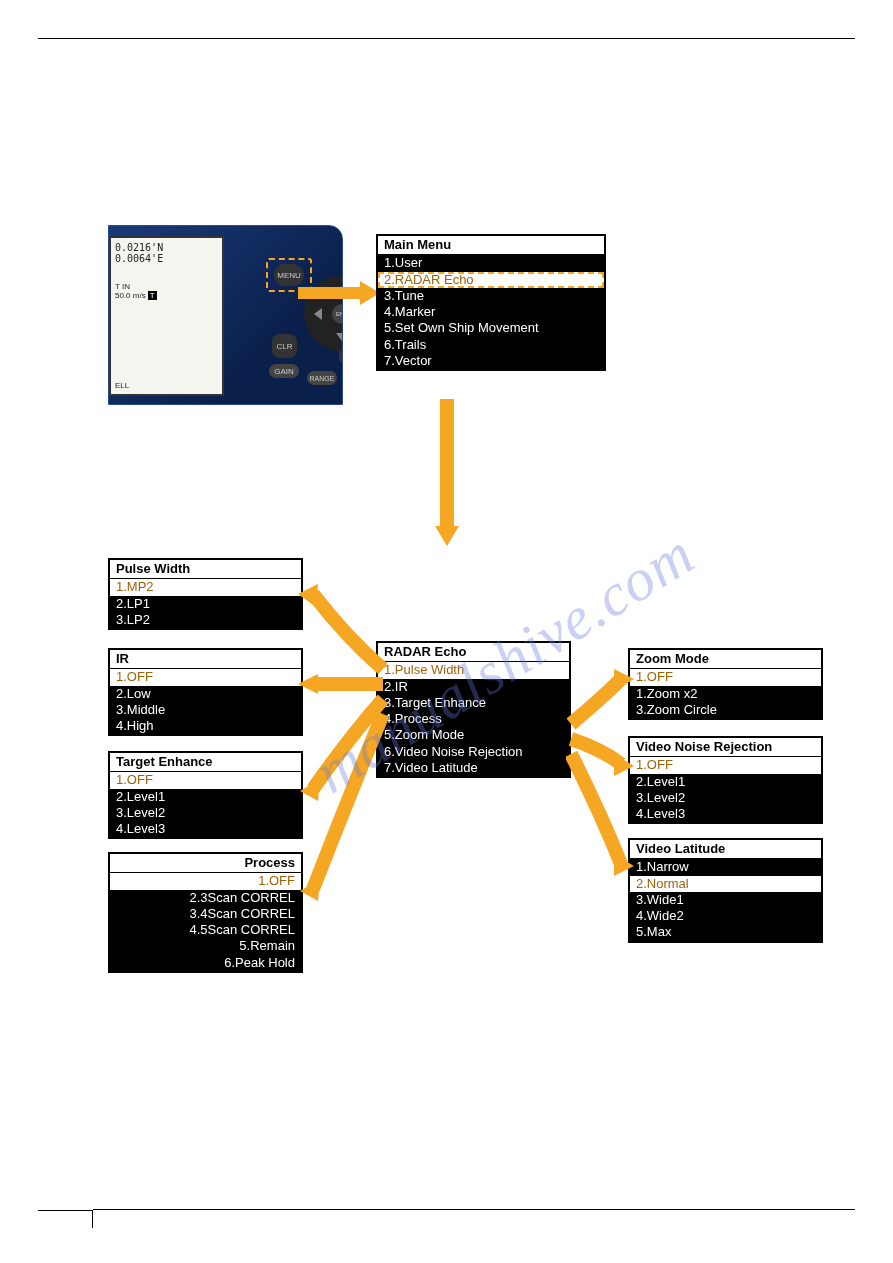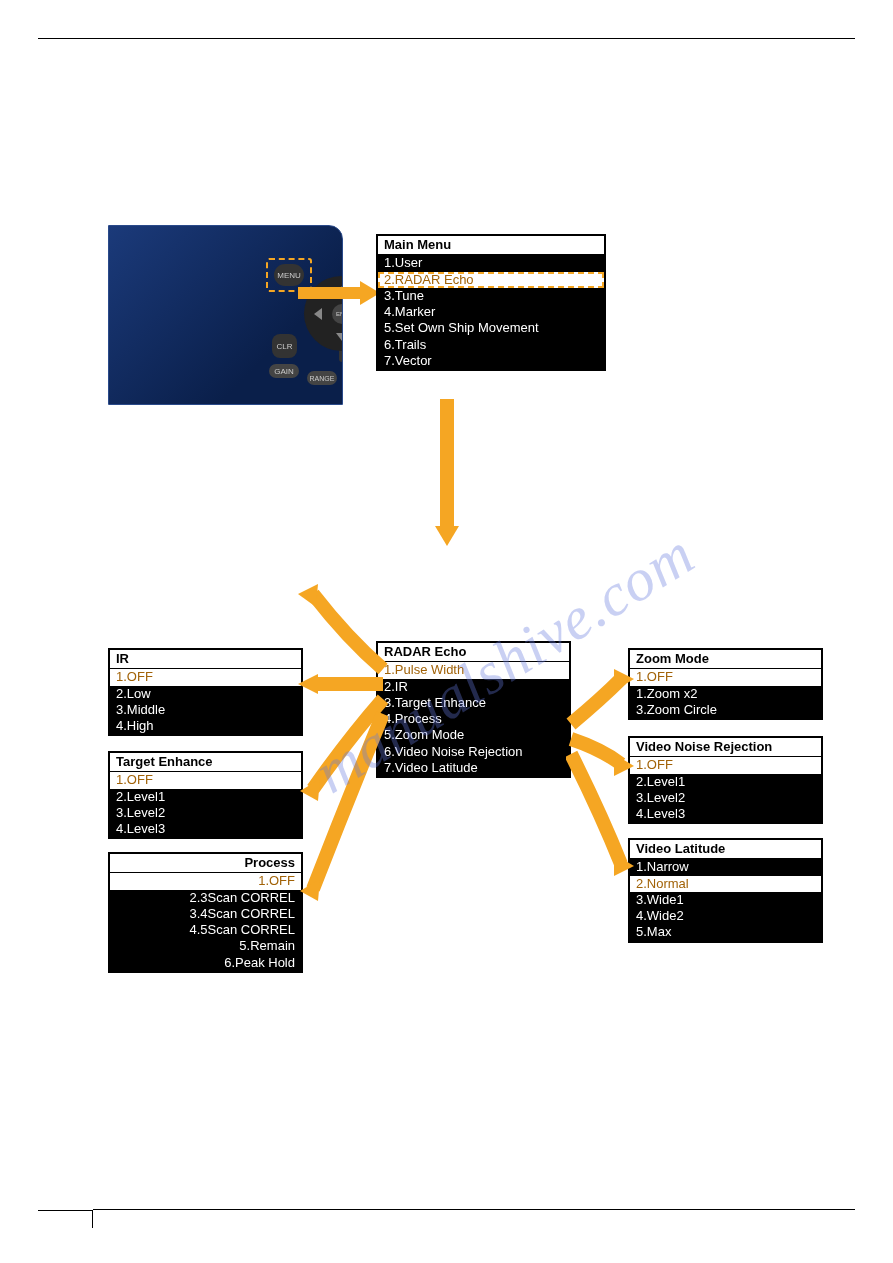--- a/index.html
+++ b/index.html
@@ -180,20 +180,32 @@
     border-top: 1px solid #000;
   }
 </style>
 </head>
 <body>
 
 <div class="page-container">
 <div class="content-area">
 
   <div class="device-panel">
+    <div class="device-screen">
+      <div class="coord">0.0216'N</div>
+      <div class="coord">0.0064'E</div>
+      <div style="margin-top:18px; display:flex; align-items:center; gap:3px;">
+        <span style="font-size:8px;">T IN</span>
+      </div>
+      <div style="display:flex; align-items:center; gap:2px;">
+        <span style="font-size:8px;">50.0 m/s</span>
+        <span style="background:#000;color:#fff;padding:0 2px;font-size:8px;">T</span>
+      </div>
+      <div style="position:absolute; bottom:4px; left:4px; font-size:8px;">ELL</div>
+    </div>
     <div class="device-btn btn-menu">
           <span>MENU</span>
         </div>
     <div class="menu-highlight"></div>
     <div class="device-btn btn-clr">
           <span>CLR</span>
         </div>
     <div class="device-btn btn-gain">
           <span>GAIN</span>
         </div>
@@ -237,20 +249,28 @@
           <div class="menu-item selected">1.Pulse Width</div>
           <div class="menu-item">2.IR</div>
           <div class="menu-item">3.Target Enhance</div>
           <div class="menu-item">4.Process</div>
           <div class="menu-item">5.Zoom Mode</div>
           <div class="menu-item">6.Video Noise Rejection</div>
           <div class="menu-item">7.Video Latitude</div>
         </div>
   </div>
 
+  <div class="menu-box pulse-width-menu">
+    <div class="menu-title">Pulse Width</div>
+    <div>
+          <div class="menu-item selected">1.MP2</div>
+          <div class="menu-item">2.LP1</div>
+          <div class="menu-item">3.LP2</div>
+        </div>
+  </div>
   <div class="menu-box ir-menu">
     <div class="menu-title">IR</div>
     <div>
           <div class="menu-item selected">1.OFF</div>
           <div class="menu-item">2.Low</div>
           <div class="menu-item">3.Middle</div>
           <div class="menu-item">4.High</div>
         </div>
   </div>
   <div class="menu-box target-enhance-menu">

